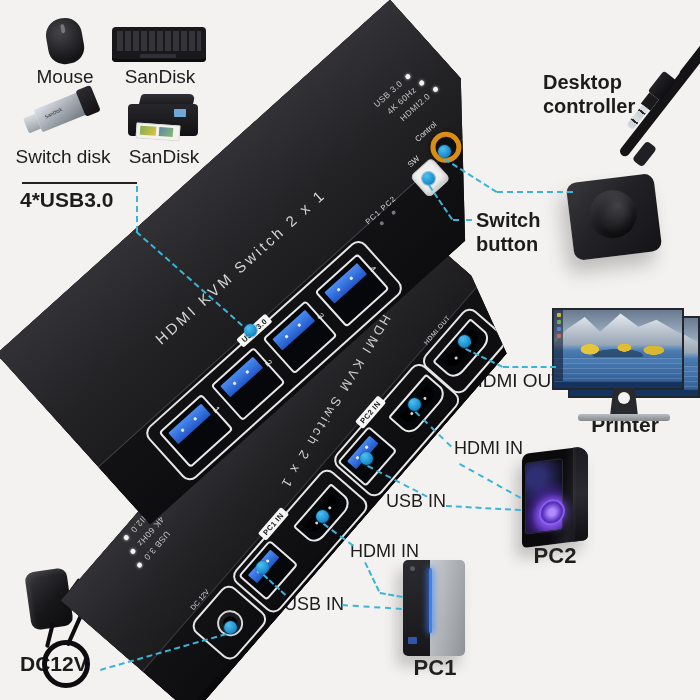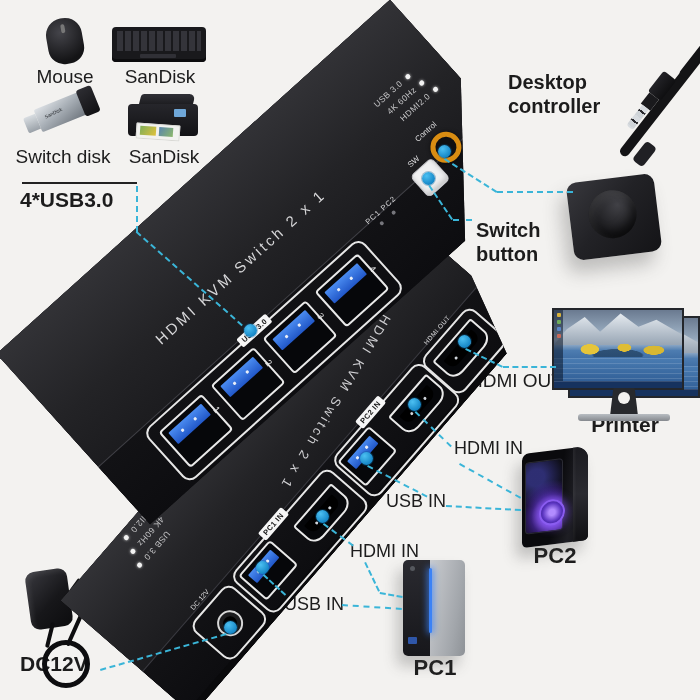--- a/index.html
+++ b/index.html
@@ -301,22 +301,22 @@
   <div class="abs" style="left:28px;top:70px;width:4px;height:26px;background:#0d0d0f;transform:rotate(14deg);border-radius:2px;"></div>
   <div class="abs" style="left:22px;top:88px;width:38px;height:38px;border:5px solid #0d0d0f;border-radius:50%;"></div>
   <div class="abs" style="left:56px;top:44px;width:4px;height:52px;background:#0d0d0f;transform:rotate(24deg);border-radius:2px;"></div>
   <div class="abs" style="left:56px;top:16px;width:12px;height:30px;transform:rotate(36deg);">
     <div class="abs" style="left:3px;top:0;width:6px;height:13px;background:linear-gradient(90deg,#d5d9dd,#9ba2a8);border-radius:2px;"></div>
     <div class="abs" style="left:0;top:13px;width:12px;height:17px;background:#131315;border-radius:2px;"></div>
   </div>
 </div>
 <div class="lbl bold" style="left:20px;top:652px;font-size:21px;">DC12V</div>
 
-<div class="lbl bold wrap" style="left:508px;top:70px;width:120px;font-size:20px;">Desktop controller</div>
-<div class="lbl bold wrap" style="left:476px;top:218px;width:82px;font-size:20px;">Switch button</div>
+<div class="lbl bold wrap" style="left:543px;top:70px;width:120px;font-size:20px;">Desktop controller</div>
+<div class="lbl bold wrap" style="left:476px;top:208px;width:82px;font-size:20px;">Switch button</div>
 <div class="lbl" style="left:469px;top:370px;font-size:19px;">HDMI OUT</div>
 <div class="lbl" style="left:454px;top:438px;">HDMI IN</div>
 <div class="lbl" style="left:386px;top:491px;">USB IN</div>
 <div class="lbl" style="left:350px;top:541px;">HDMI IN</div>
 <div class="lbl" style="left:284px;top:594px;">USB IN</div>
 
 <div class="dlv" style="left:136px;top:186px;height:46px;z-index:40;"></div>
 <div class="dl" style="left:137px;top:231px;width:151px;transform:rotate(41.5deg);z-index:40;"></div>
 
 <div class="dl" style="left:445px;top:158px;width:62px;transform:rotate(32.4deg);z-index:40;"></div>

